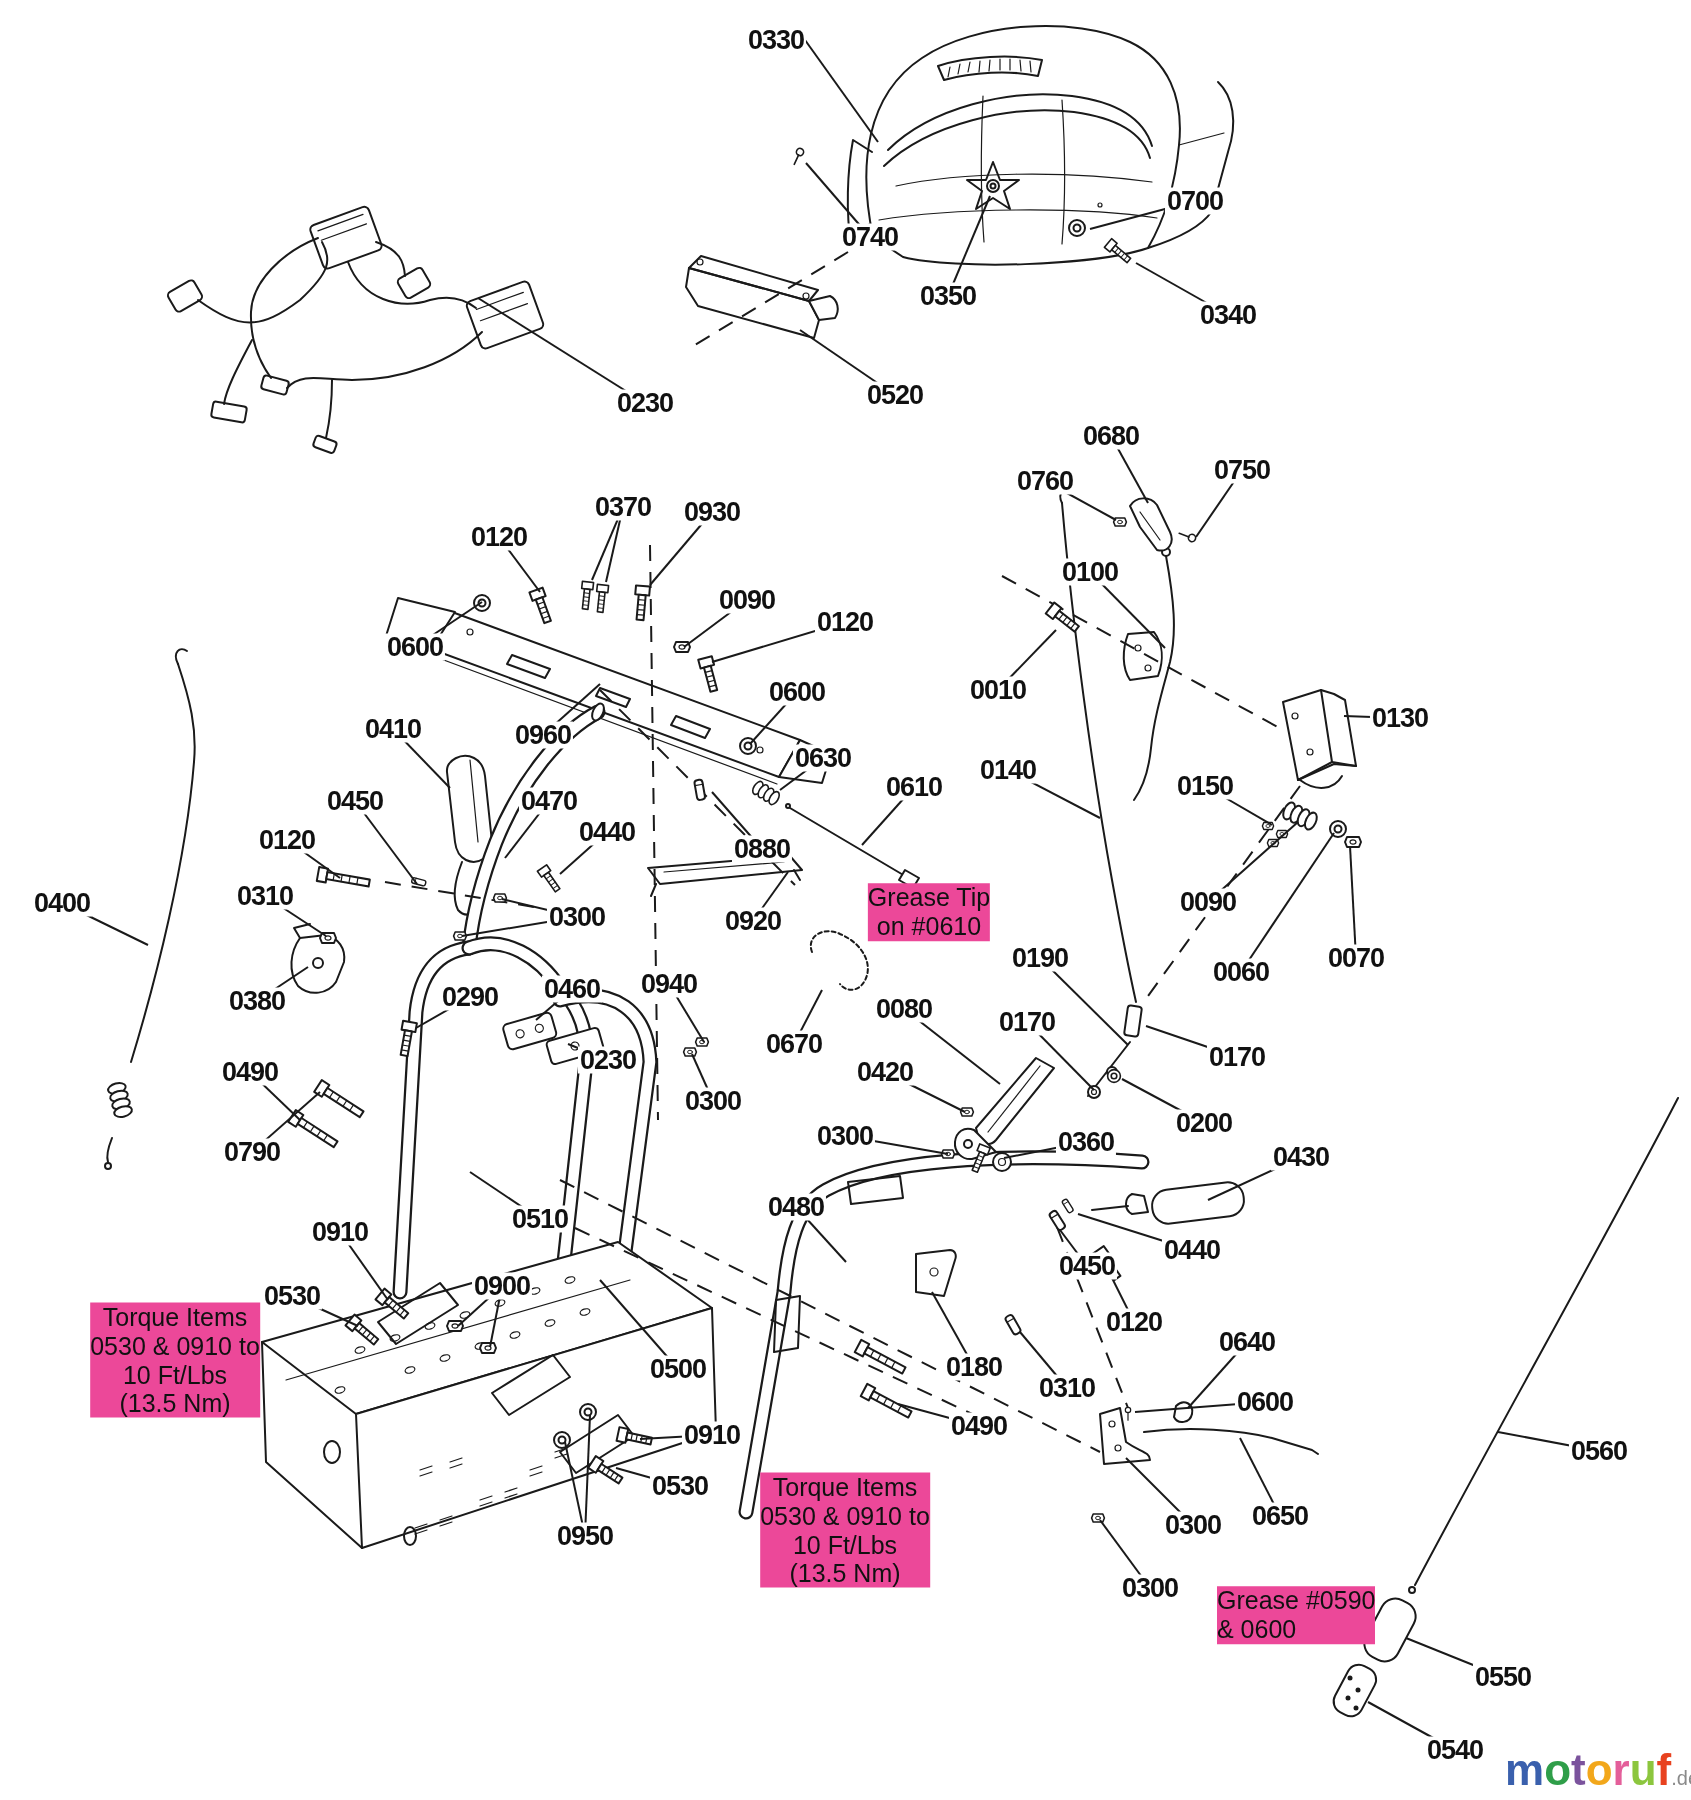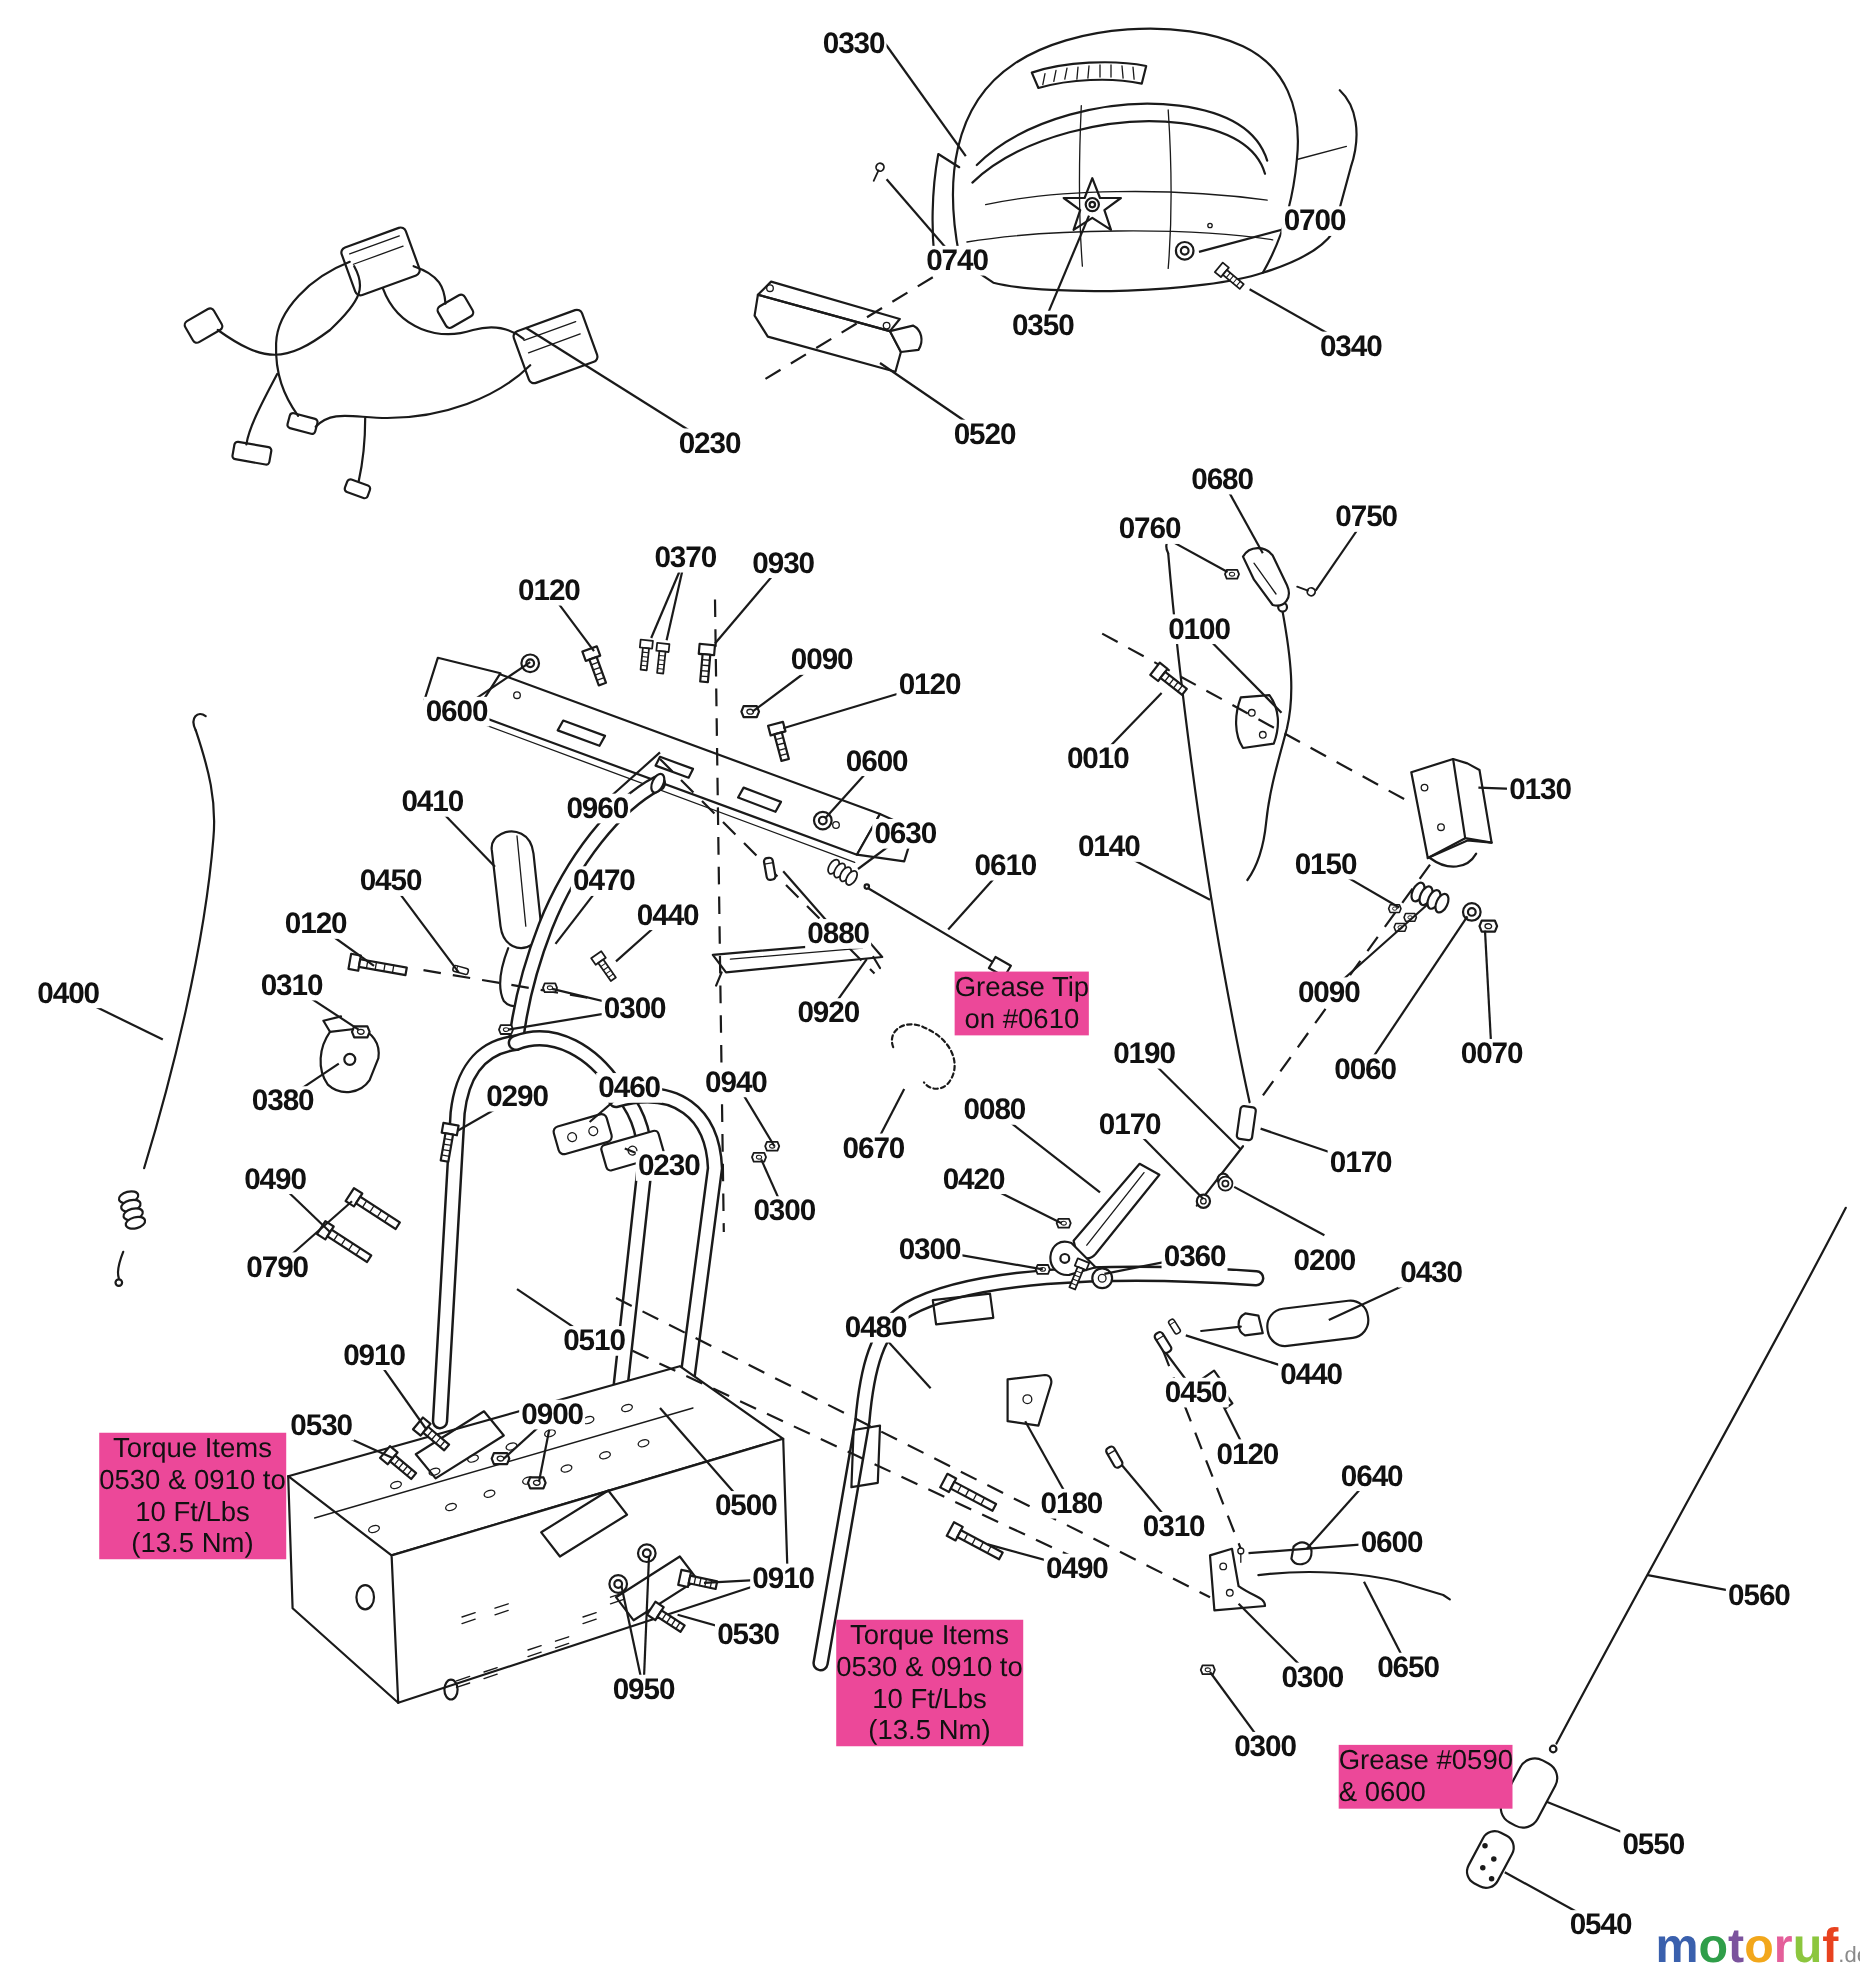--- a/index.html
+++ b/index.html
@@ -518,21 +518,21 @@
     <div class="callout" style="left: 572px; top: 989px;">0460</div>
     <div class="callout" style="left: 669px; top: 984px;">0940</div>
     <div class="callout" style="left: 1040px; top: 958px;">0190</div>
     <div class="callout" style="left: 794px; top: 1044px;">0670</div>
     <div class="callout" style="left: 904px; top: 1009px;">0080</div>
     <div class="callout" style="left: 1027px; top: 1022px;">0170</div>
     <div class="callout" style="left: 608px; top: 1060px;">0230</div>
     <div class="callout" style="left: 1237px; top: 1057px;">0170</div>
     <div class="callout" style="left: 250px; top: 1072px;">0490</div>
     <div class="callout" style="left: 885px; top: 1072px;">0420</div>
-    <div class="callout" style="left: 1204px; top: 1146px;">0200</div>
+    <div class="callout" style="left: 1204px; top: 1123px;">0200</div>
     <div class="callout" style="left: 252px; top: 1152px;">0790</div>
     <div class="callout" style="left: 713px; top: 1101px;">0300</div>
     <div class="callout" style="left: 1086px; top: 1142px;">0360</div>
     <div class="callout" style="left: 1301px; top: 1157px;">0430</div>
     <div class="callout" style="left: 845px; top: 1136px;">0300</div>
     <div class="callout" style="left: 540px; top: 1219px;">0510</div>
     <div class="callout" style="left: 796px; top: 1207px;">0480</div>
     <div class="callout" style="left: 1192px; top: 1250px;">0440</div>
     <div class="callout" style="left: 1087px; top: 1266px;">0450</div>
     <div class="callout" style="left: 340px; top: 1232px;">0910</div>

